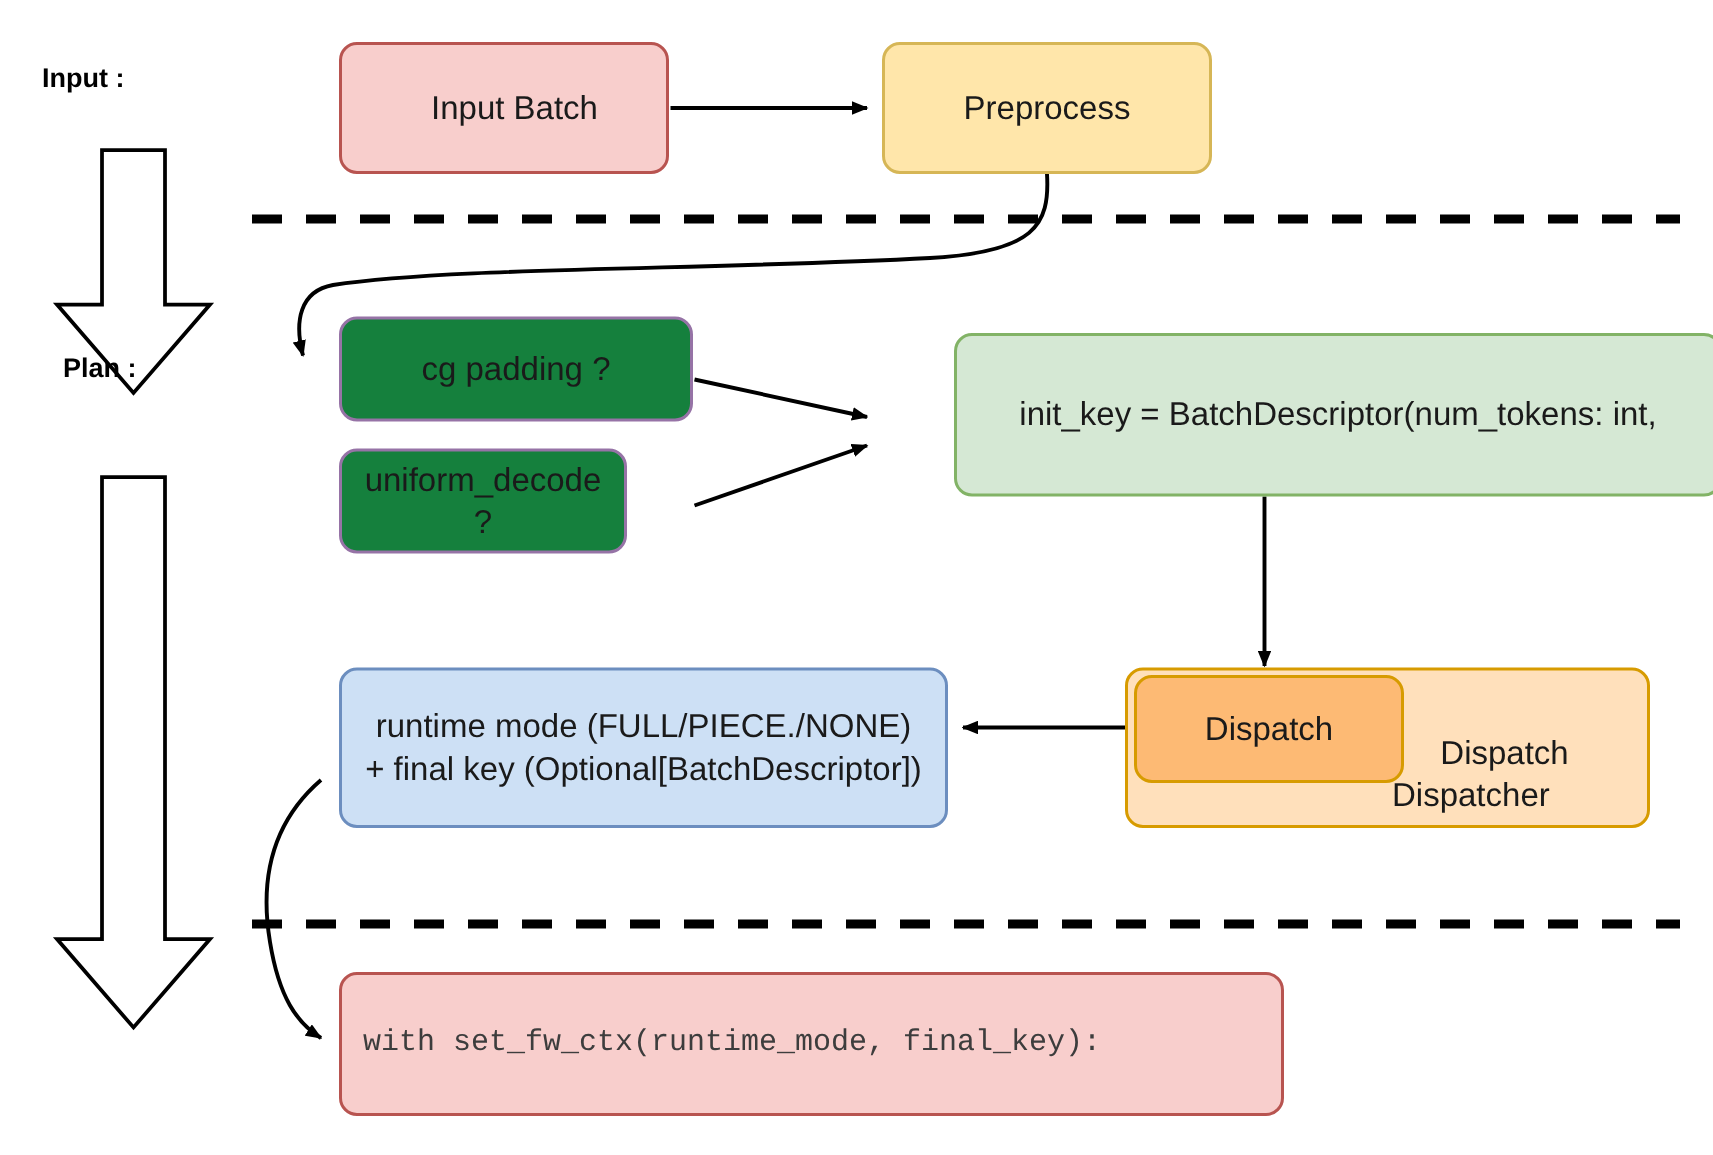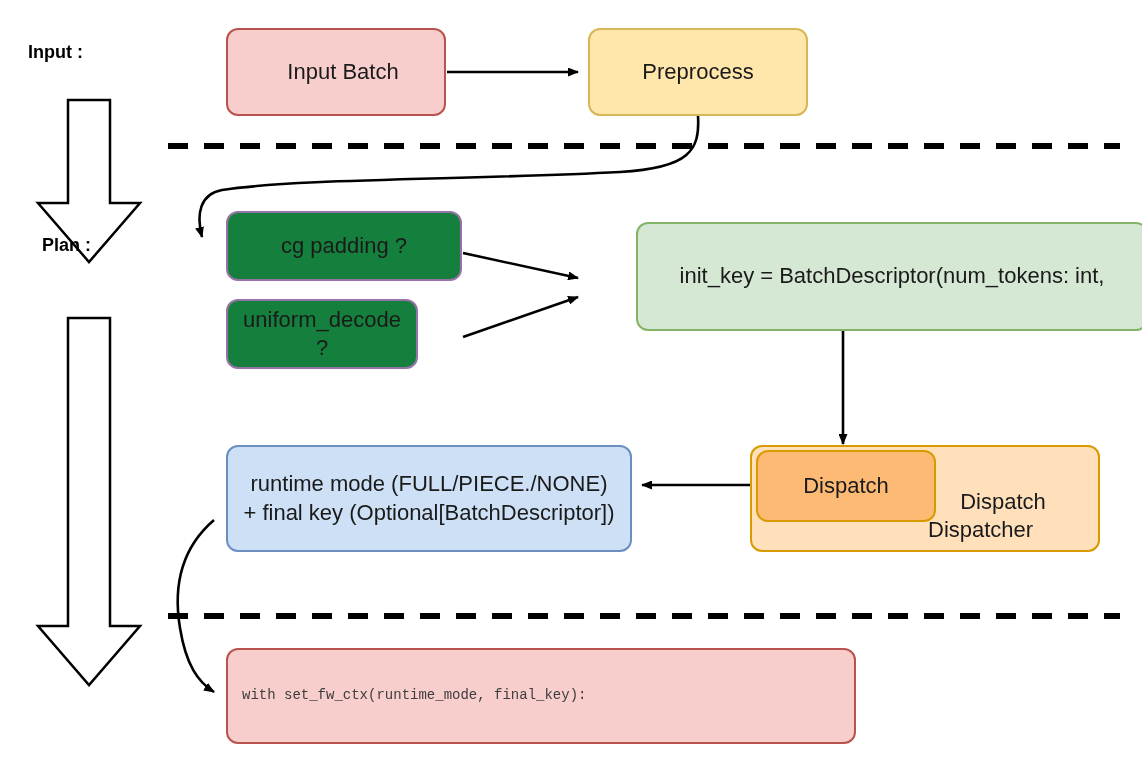--- a/index.html
+++ b/index.html
@@ -42,21 +42,21 @@
     justify-content: center;
     text-align: center;
     font-family: "Liberation Sans", sans-serif;
     font-size: 22px;
     color: #1a1a1a;
     line-height: 1.28;
     padding: 4px 10px;
   }
   .node.code {
     font-family: "Liberation Mono", monospace;
-    font-size: 14px;
+    font-size: 20px;
     justify-content: flex-start;
     text-align: left;
     color: #3d3d3d;
     line-height: 1.38;
     white-space: pre;
     padding-left: 14px;
   }
   .node-pink   { background:#f8cecc; border-color:#b85450;padding-left:24px; }
   .node-yellow { background:#ffe6aa; border-color:#d6b656; }
   .node-purple { background:#15803d; border-color:#9673a6; }

